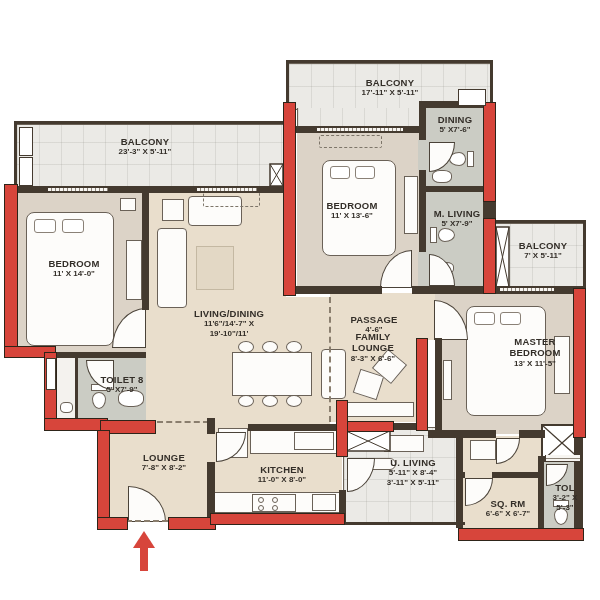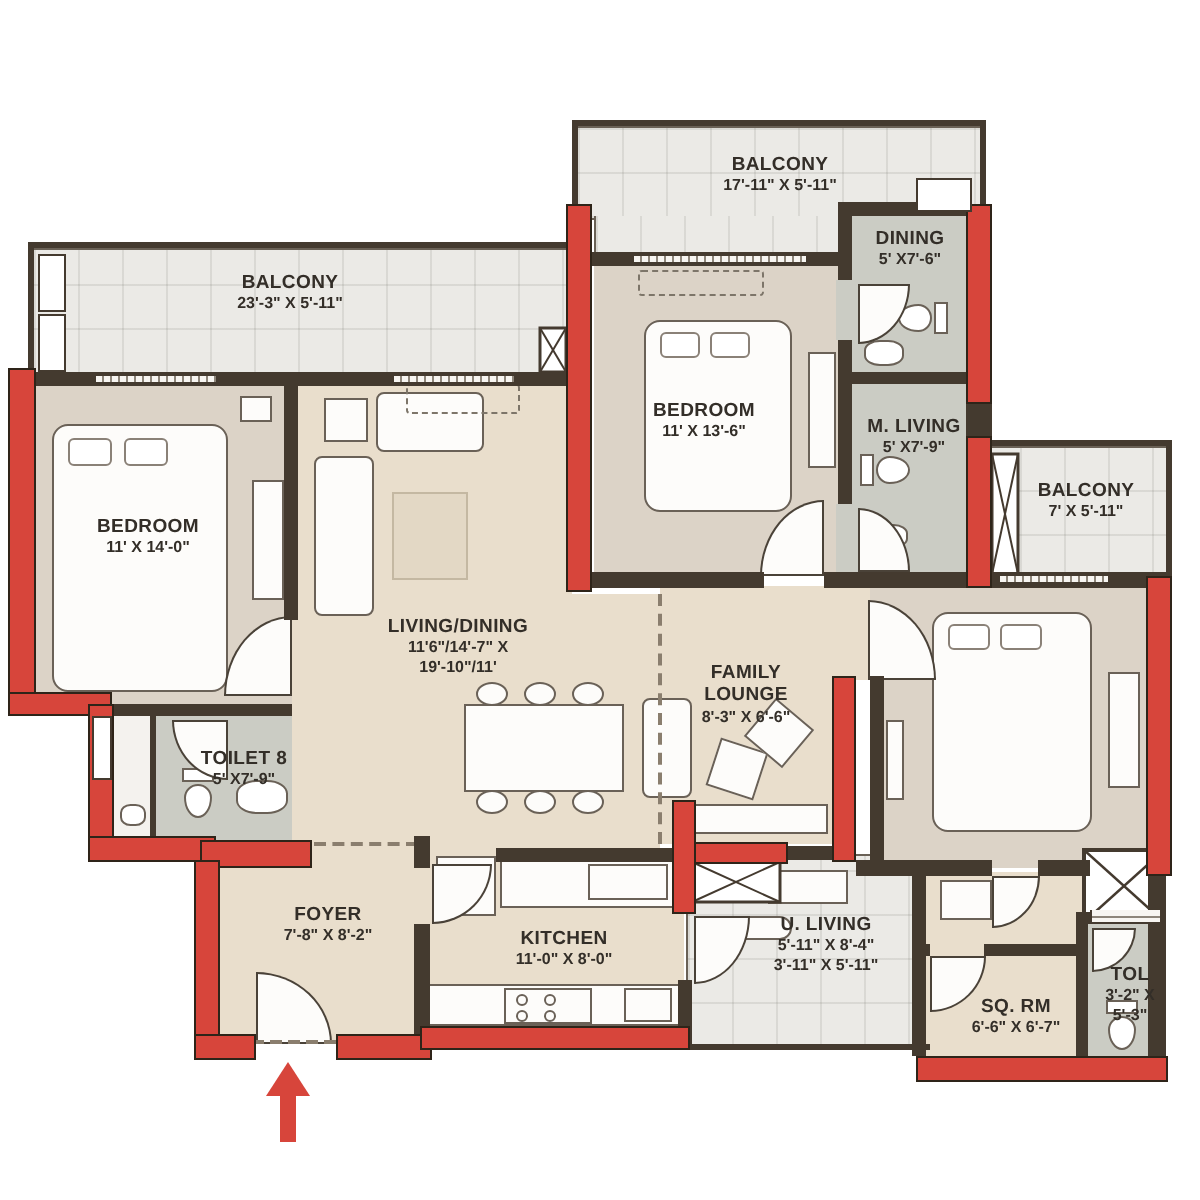--- a/index.html
+++ b/index.html
@@ -278,30 +278,38 @@
   </div>
   <div class="rl" style="left:503px;top:240px;width:80px;">
     <div class="nm">BALCONY</div>
     <div class="dm">7' X 5'-11"</div>
   </div>
   <div class="rl" style="left:155px;top:308px;width:148px;">
     <div class="nm">LIVING/DINING</div>
     <div class="dm">11'6"/14'-7" X</div>
     <div class="dm">19'-10"/11'</div>
   </div>
+  <div class="rl" style="left:326px;top:314px;width:96px;">
+    <div class="nm">PASSAGE</div>
+    <div class="dm">4'-6"</div>
+  </div>
+  <div class="rl" style="left:499px;top:336px;width:72px;">
+    <div class="nm">MASTER BEDROOM</div>
+    <div class="dm">13' X 11'-5"</div>
+  </div>
   <div class="rl" style="left:343px;top:331px;width:60px;">
     <div class="nm">FAMILY LOUNGE</div>
     <div class="dm">8'-3" X 6'-6"</div>
   </div>
   <div class="rl" style="left:76px;top:374px;width:92px;">
     <div class="nm">TOILET 8</div>
     <div class="dm">5' X7'-9"</div>
   </div>
   <div class="rl" style="left:120px;top:452px;width:88px;">
-    <div class="nm">FOYER</div>
+    <div class="nm">LOUNGE</div>
     <div class="dm">7'-8" X 8'-2"</div>
   </div>
   <div class="rl" style="left:228px;top:464px;width:108px;">
     <div class="nm">KITCHEN</div>
     <div class="dm">11'-0" X 8'-0"</div>
   </div>
   <div class="rl" style="left:353px;top:457px;width:120px;">
     <div class="nm">U. LIVING</div>
     <div class="dm">5'-11" X 8'-4"</div>
     <div class="dm">3'-11" X 5'-11"</div>

